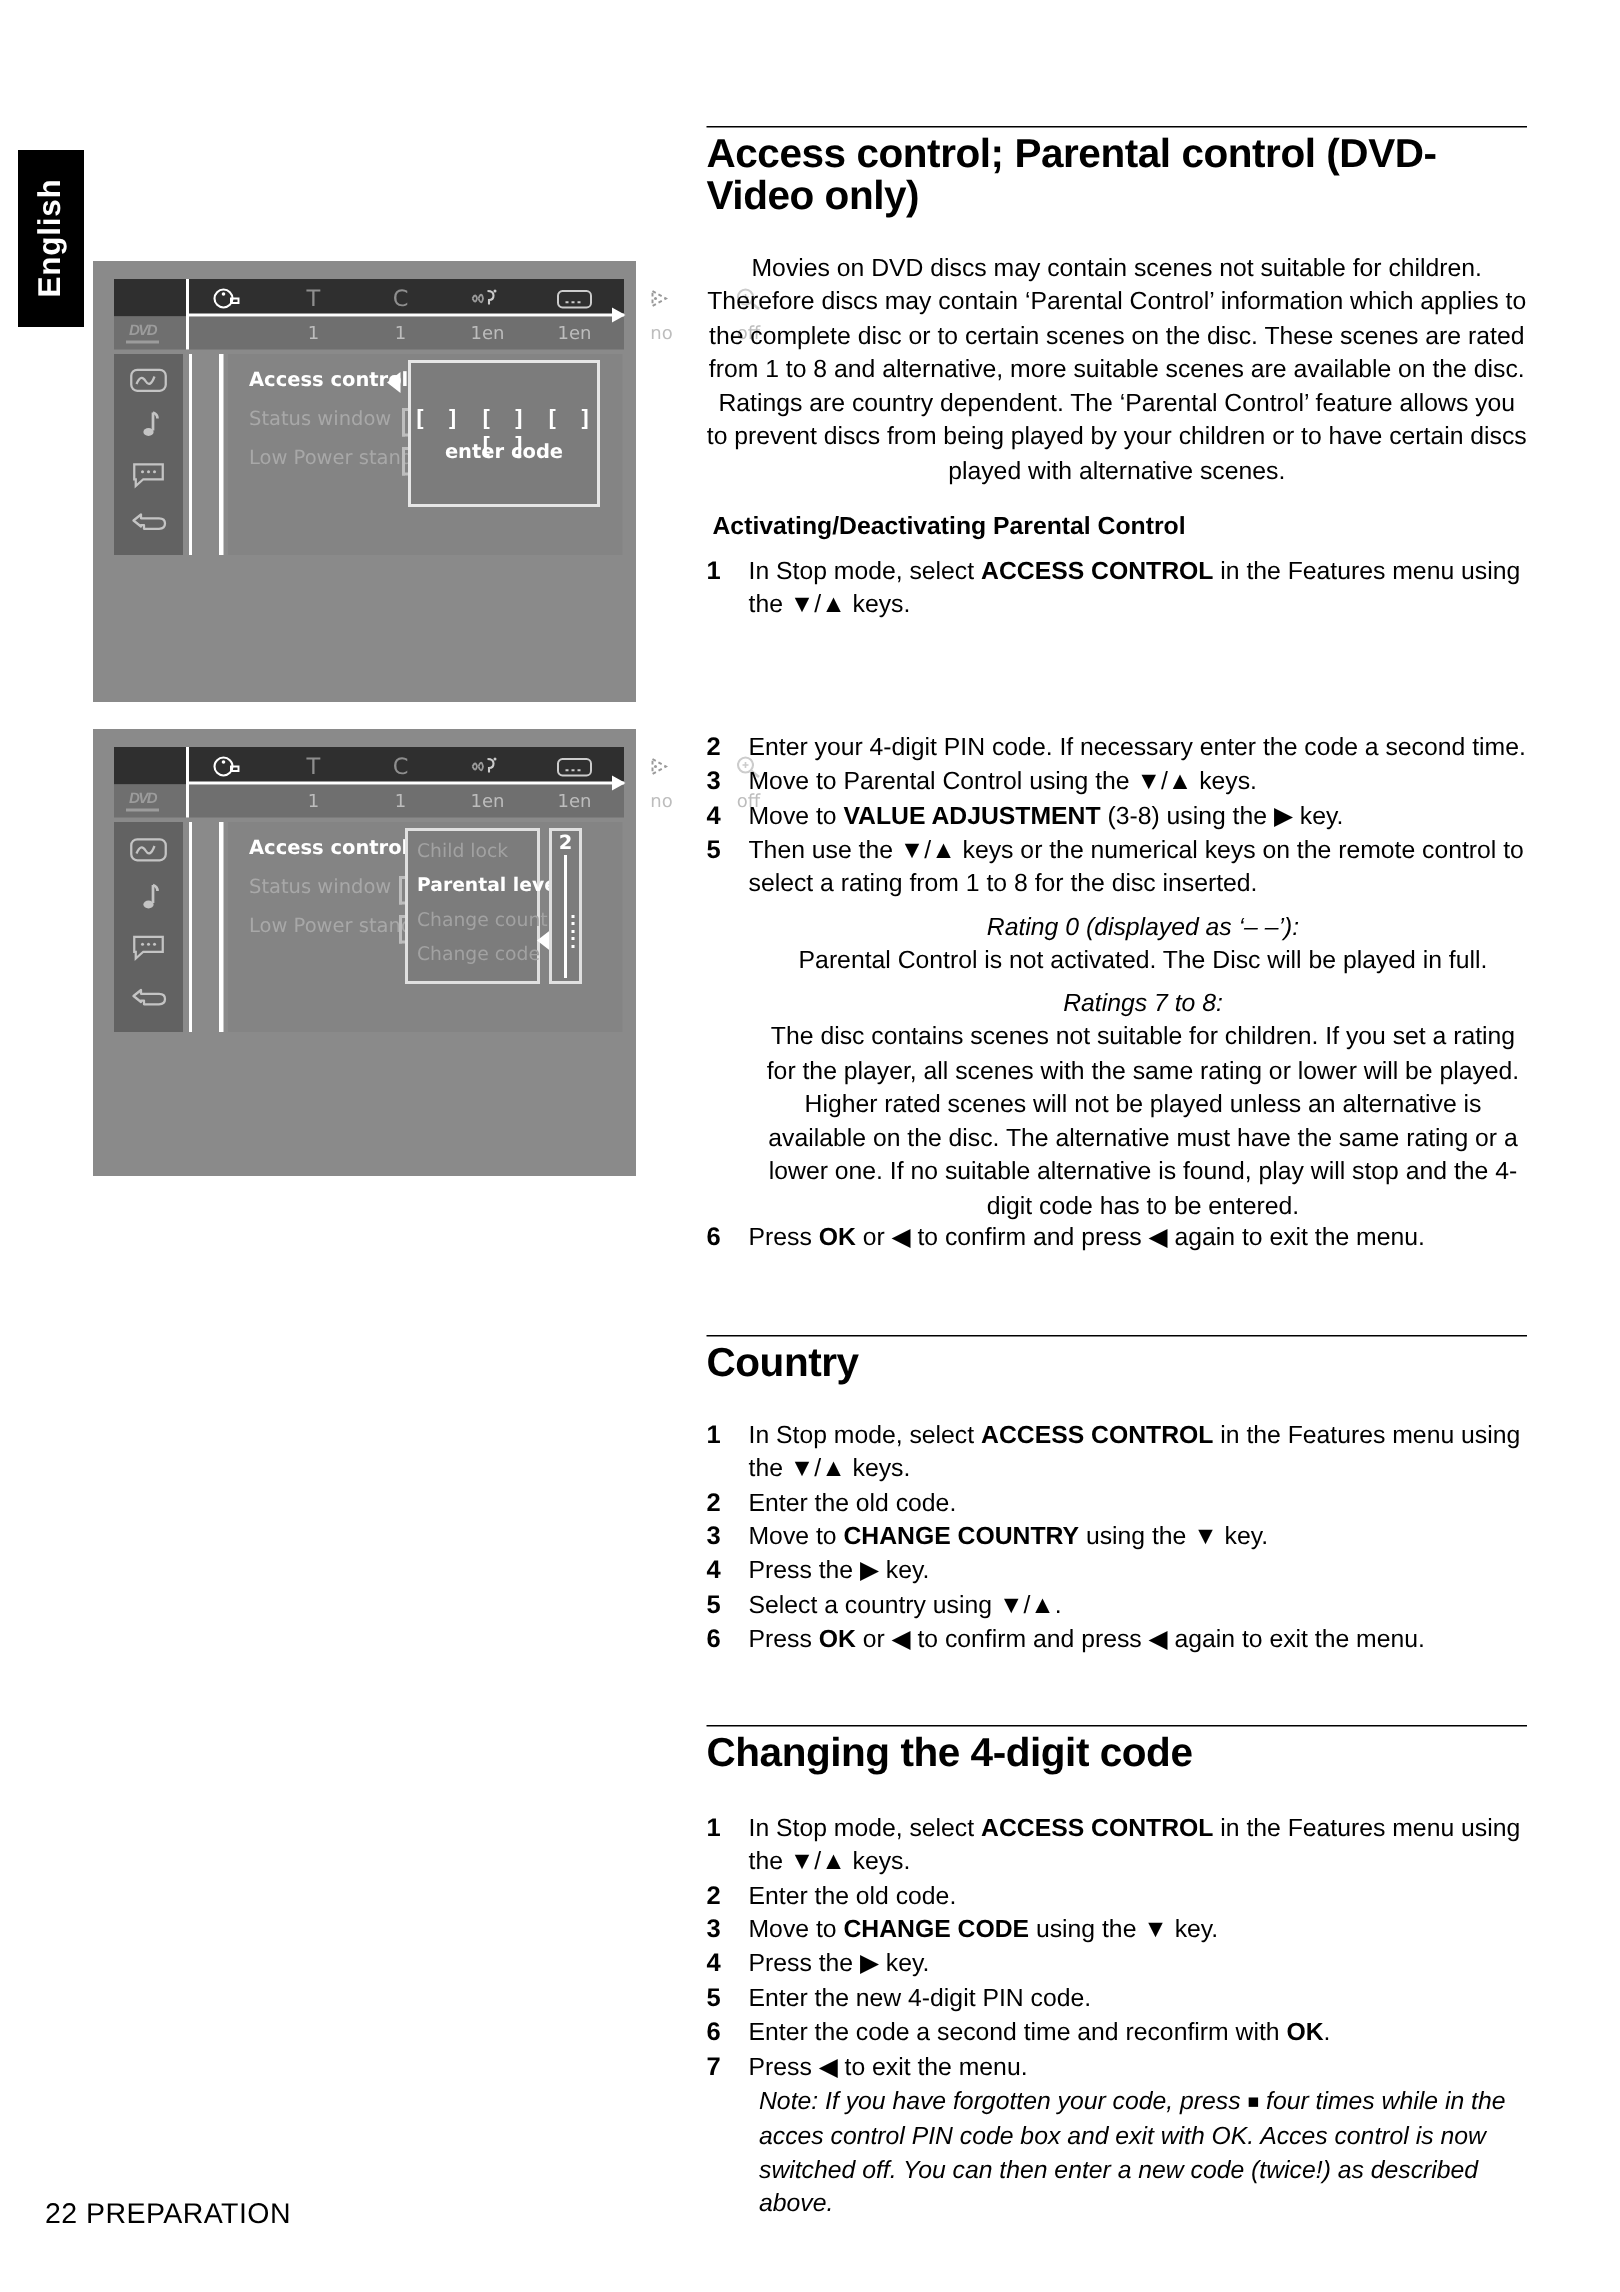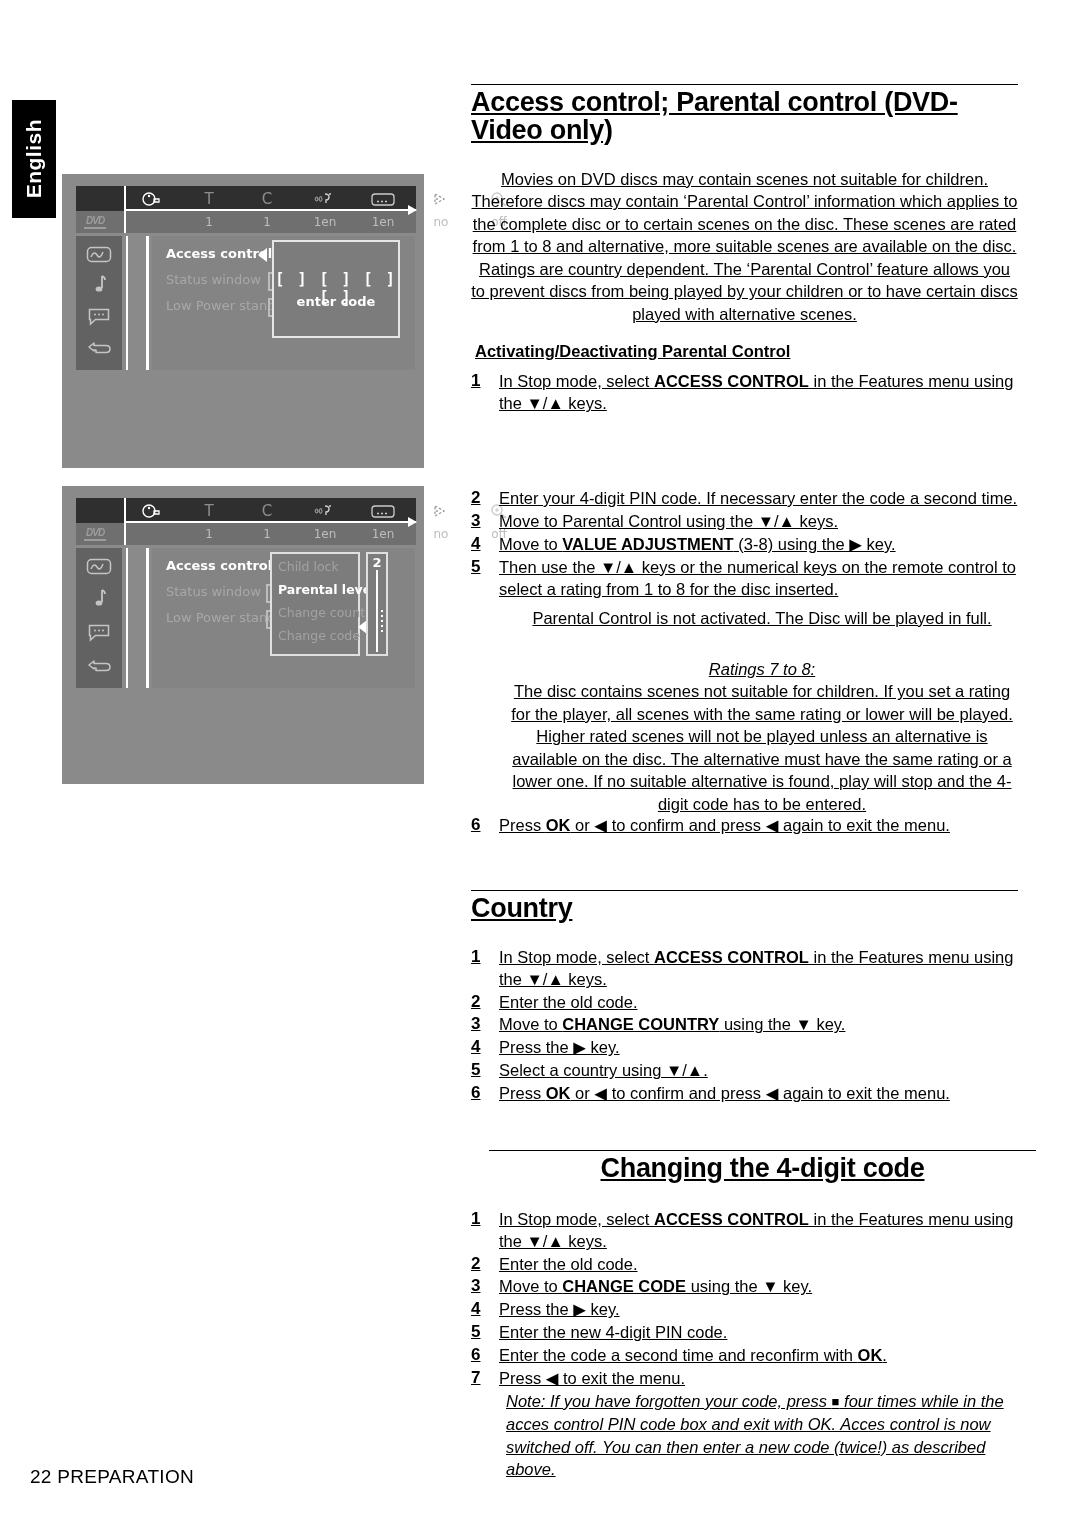--- a/index.html
+++ b/index.html
@@ -355,21 +355,21 @@
   
   .footer {
     position: absolute;
     left: 30px;
     top: 1466px;
     font-size: 19px;
     letter-spacing: .3px;
   }
 
   
-  .abs { position: absolute; text-decoration: underline; }
+  .abs { position: absolute; }
 </style>
 </head>
 <body>
 
 <div class="lang-tab">
   <span>English</span>
 </div>
 
 <div class="left-col">
 
@@ -622,20 +622,21 @@
       <span class="num">4</span>
       <span class="txt"><span>Move to </span><b>VALUE ADJUSTMENT</b><span> (3-8) using the ▶  key.</span></span>
     </li>
     <li>
       <span class="num">5</span>
       <span class="txt">Then use the ▼/▲ keys or the numerical keys on the remote control to select a rating from 1 to 8 for the disc inserted.</span>
     </li>
   </ul>
 
   <div class="abs" style="top:607px;left:35px;width:512px;">
+    <p class="body" style="font-style:italic;">Rating 0 (displayed as ‘– –’):</p>
     <p class="body">Parental Control is not activated. The Disc will be played in full.</p>
   </div>
 
   <div class="abs" style="top:658px;left:35px;width:512px;">
     <p class="body" style="font-style:italic;">Ratings 7 to 8:</p>
     <p class="body">The disc contains scenes not suitable for children. If you set a rating for the player, all scenes with the same rating or lower will be played. Higher rated scenes will not be played unless an alternative is available on the disc. The alternative must have the same rating or a lower one. If no suitable alternative is found, play will stop and the 4-digit code has to be entered.</p>
   </div>
 
   <ul class="steps abs" style="top:814px;left:0;width:512px;">
     <li>
@@ -669,21 +670,21 @@
     <li>
       <span class="num">5</span>
       <span class="txt">Select a country using ▼/▲.</span>
     </li>
     <li>
       <span class="num">6</span>
       <span class="txt"><span>Press </span><b>OK</b><span> or ◀ to confirm and press ◀ again to exit the menu.</span></span>
     </li>
   </ul>
 
-  <div class="abs" style="top:1150px;left:18px;width:547px;text-align:center;">
+  <div class="abs" style="top:1150px;left:0;width:547px;">
     <div class="rule"></div>
     <h1 class="sec">Changing the 4-digit code</h1>
   </div>
 
   <ul class="steps abs" style="top:1208px;left:0;width:512px;">
     <li>
       <span class="num">1</span>
       <span class="txt"><span>In Stop mode, select </span><b>ACCESS CONTROL</b><span> in the Features menu using the ▼/▲  keys.</span></span>
     </li>
     <li>

